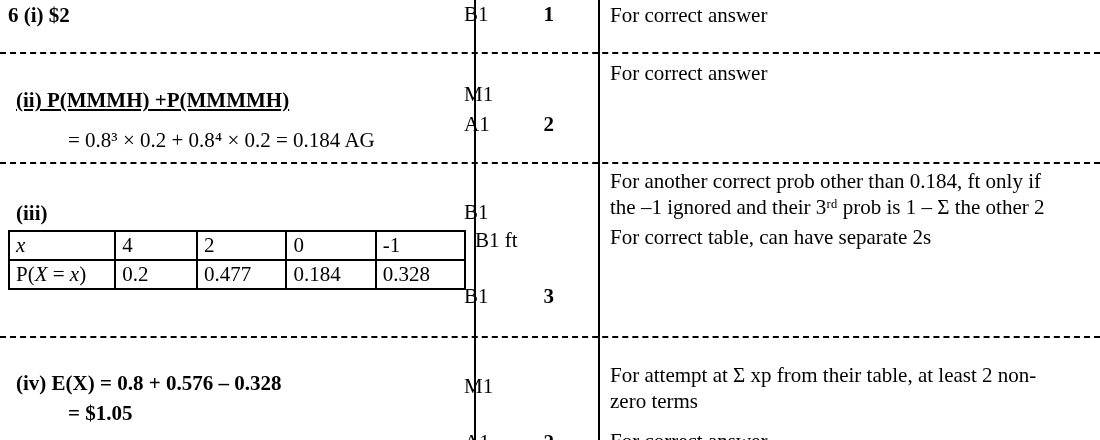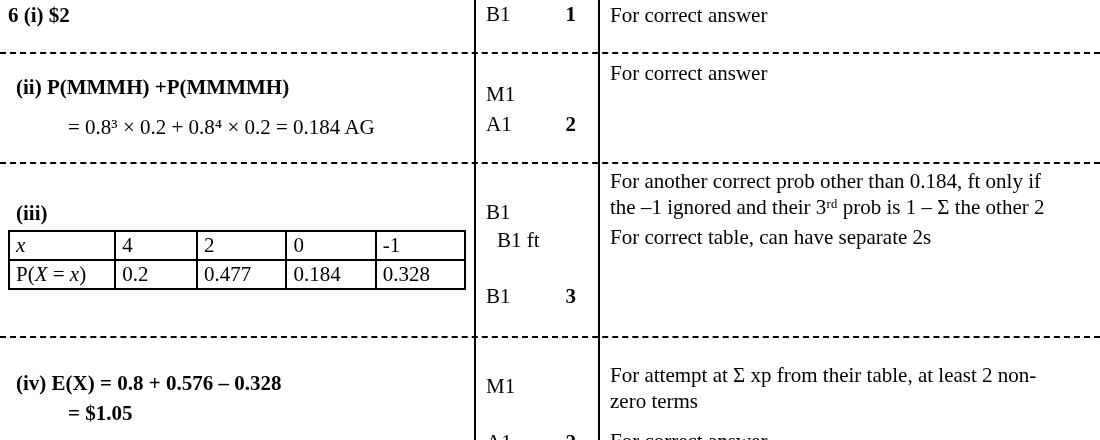--- a/index.html
+++ b/index.html
@@ -45,21 +45,21 @@
     left: 0;
     width: 932px;
   }
   .col-work {
     position: absolute;
     left: 8px;
     width: 458px;
   }
   .col-marks {
     position: absolute;
-    left: 486px;
+    left: 464px;
     width: 106px;
   }
   .col-comment {
     position: absolute;
     left: 610px;
     width: 486px;
   }
 
   .txt { font-size: 21px; line-height: 26px; }
   .bold { font-weight: bold; }
@@ -125,21 +125,21 @@
     </div>
     <div class="col-comment">
       <div class="cmt-line" style="margin-top: 2px;">For correct answer</div>
     </div>
   </div>
 
   <div class="hsep" style="top: 52px;"></div>
 
   <div class="row" style="top: 56px; height: 100px;">
     <div class="col-work">
-      <div class="txt bold indent1" style="margin-top: 18px;">
+      <div class="txt bold indent1" style="margin-top: 31px; text-decoration: underline;">
         <span>(ii) P(MMMH) +P(MMMMH)</span>
       </div>
       <div class="txt indent3" style="margin-top: 14px;">
         <span>= 0.8³ × 0.2 + 0.8⁴ × 0.2 = 0.184 AG</span>
       </div>
     </div>
     <div class="col-marks">
       <div class="mark-line" style="margin-top: 26px;">
         <span class="mark-code">M1</span>
         <span class="mark-num bold"></span>

